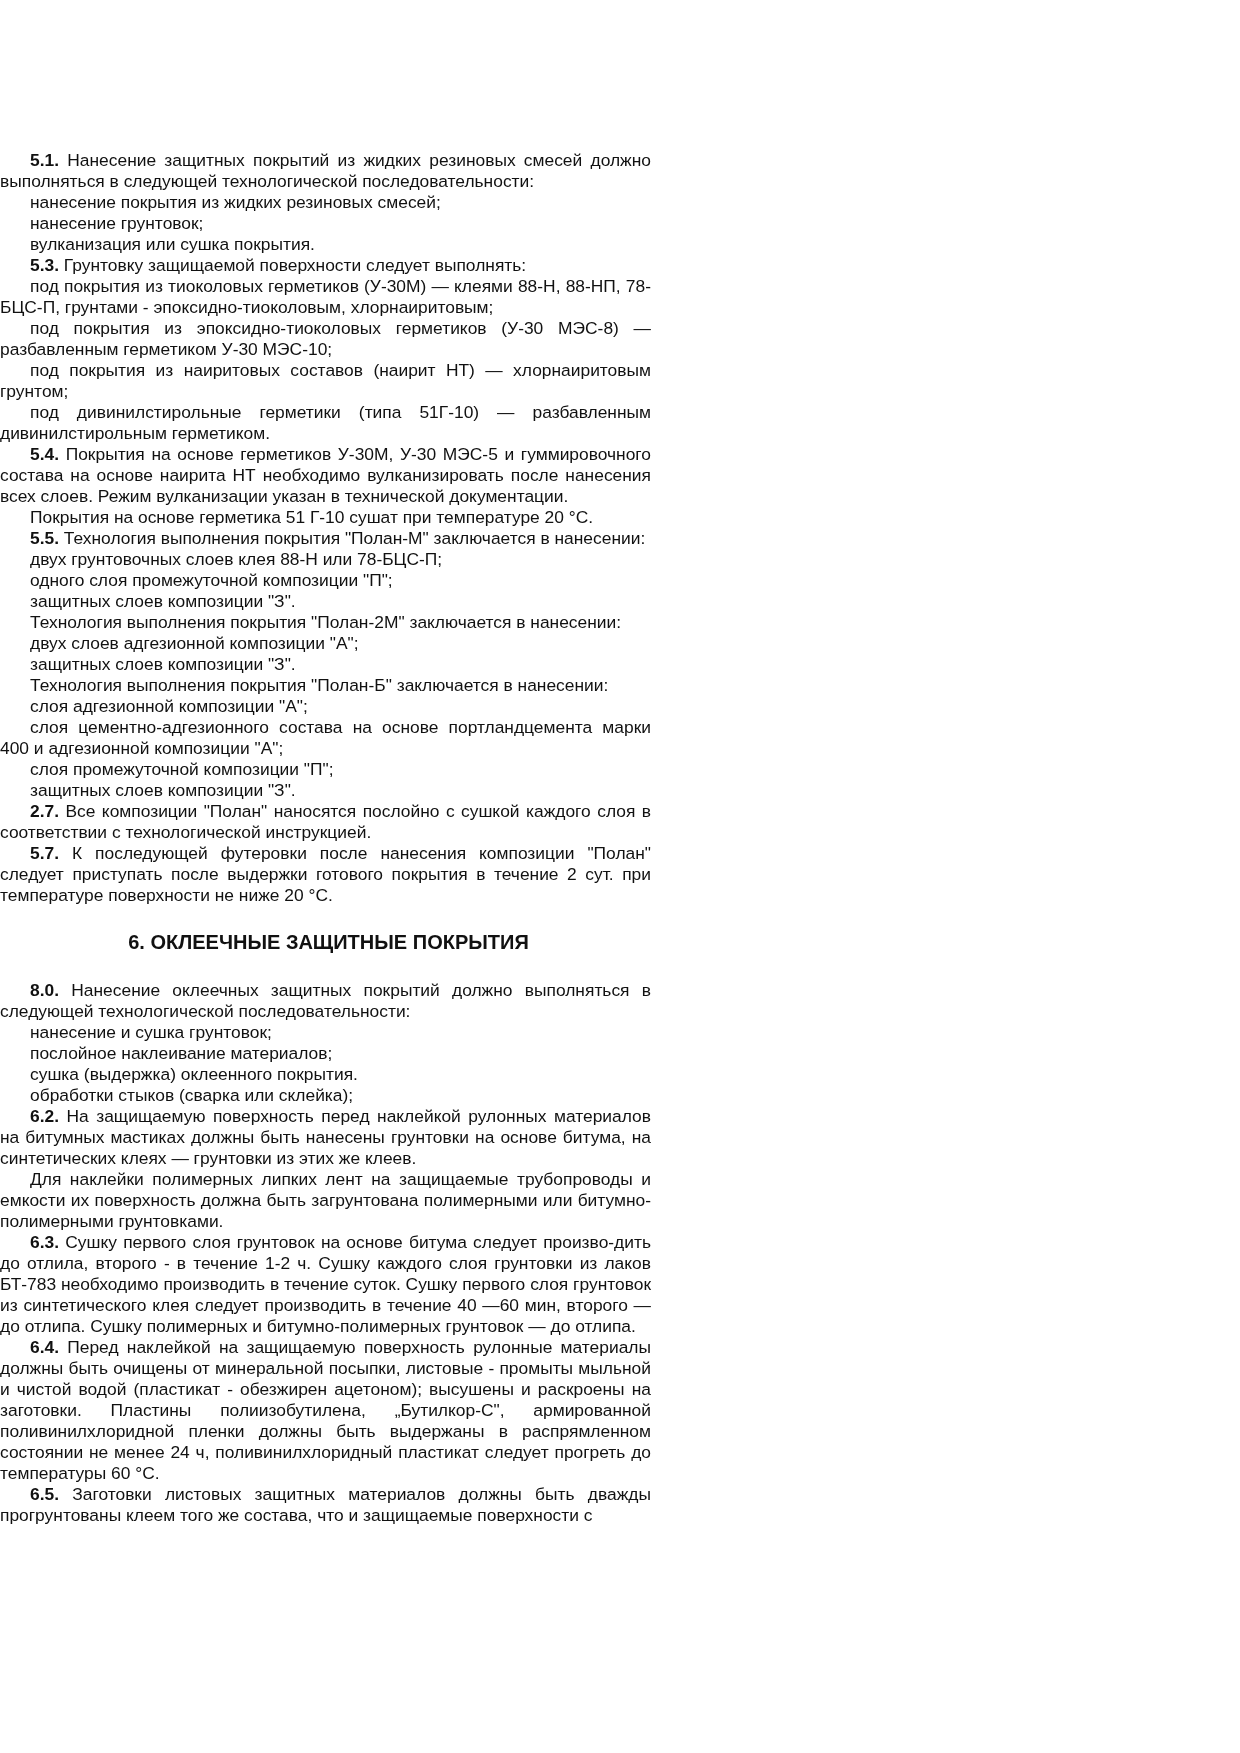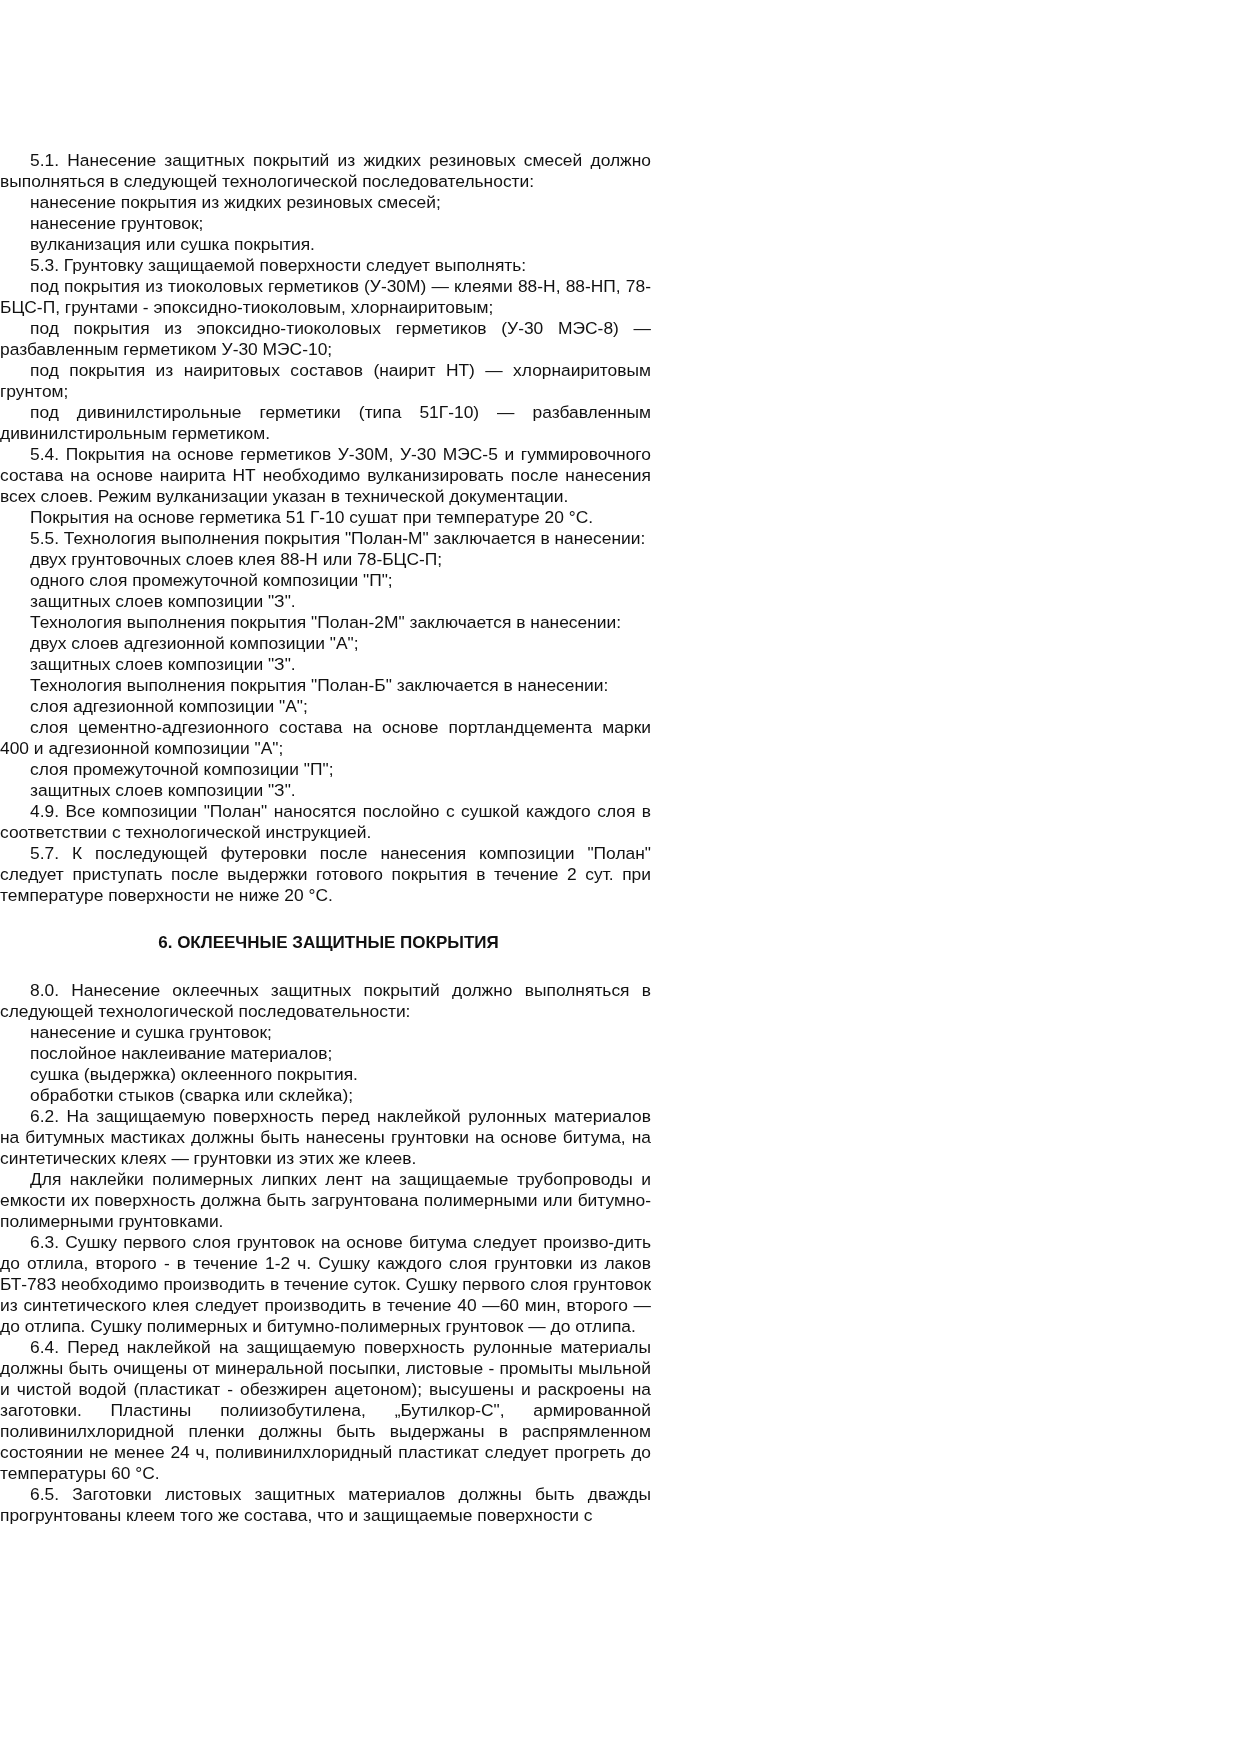--- a/index.html
+++ b/index.html
@@ -22,27 +22,27 @@
       width: 651px;
       font-size: 17.4px;
       line-height: 21px;
     }
     .p {
       margin: 0;
       text-indent: 30px;
       text-align: justify;
     }
     .p b {
-      font-weight: normal;
+      font-weight: bold;
     }
     .heading {
       margin: 26px 0 27px 6px;
       text-align: center;
       font-weight: bold;
-      font-size: 17px;
+      font-size: 20px;
       line-height: 21px;
       text-indent: 0;
     }
   </style>
 </head>
 <body>
 
 <div class="page">
 
   <div>
@@ -62,21 +62,21 @@
     <p class="p"><span>одного слоя промежуточной композиции "П";</span></p>
     <p class="p"><span>защитных слоев композиции "З".</span></p>
     <p class="p"><span>Технология выполнения покрытия "Полан-2М" заключается в нанесении:</span></p>
     <p class="p"><span>двух слоев адгезионной композиции "А";</span></p>
     <p class="p"><span>защитных слоев композиции "З".</span></p>
     <p class="p"><span>Технология выполнения покрытия "Полан-Б" заключается в нанесении:</span></p>
     <p class="p"><span>слоя адгезионной композиции "А";</span></p>
     <p class="p"><span>слоя цементно-адгезионного состава на основе портландцемента марки 400 и адгезионной композиции "А";</span></p>
     <p class="p"><span>слоя промежуточной композиции "П";</span></p>
     <p class="p"><span>защитных слоев композиции "З".</span></p>
-    <p class="p"><b>4.9.</b> <span>Все композиции "Полан" наносятся послойно с сушкой каждого слоя в соответствии с технологической инструкцией.</span></p>
+    <p class="p"><b>2.7.</b> <span>Все композиции "Полан" наносятся послойно с сушкой каждого слоя в соответствии с технологической инструкцией.</span></p>
     <p class="p"><b>5.7.</b> <span>К последующей футеровки после нанесения композиции "Полан" следует приступать после выдержки готового покрытия в течение 2 сут. при температуре поверхности не ниже 20 °С.</span></p>
   </div>
 
   <h2 class="heading">6. ОКЛЕЕЧНЫЕ ЗАЩИТНЫЕ ПОКРЫТИЯ</h2>
 
   <div>
     <p class="p"><b>8.0.</b> <span>Нанесение оклеечных защитных покрытий должно выполняться в следующей технологической последовательности:</span></p>
     <p class="p"><span>нанесение и сушка грунтовок;</span></p>
     <p class="p"><span>послойное наклеивание материалов;</span></p>
     <p class="p"><span>сушка (выдержка) оклеенного покрытия.</span></p>

